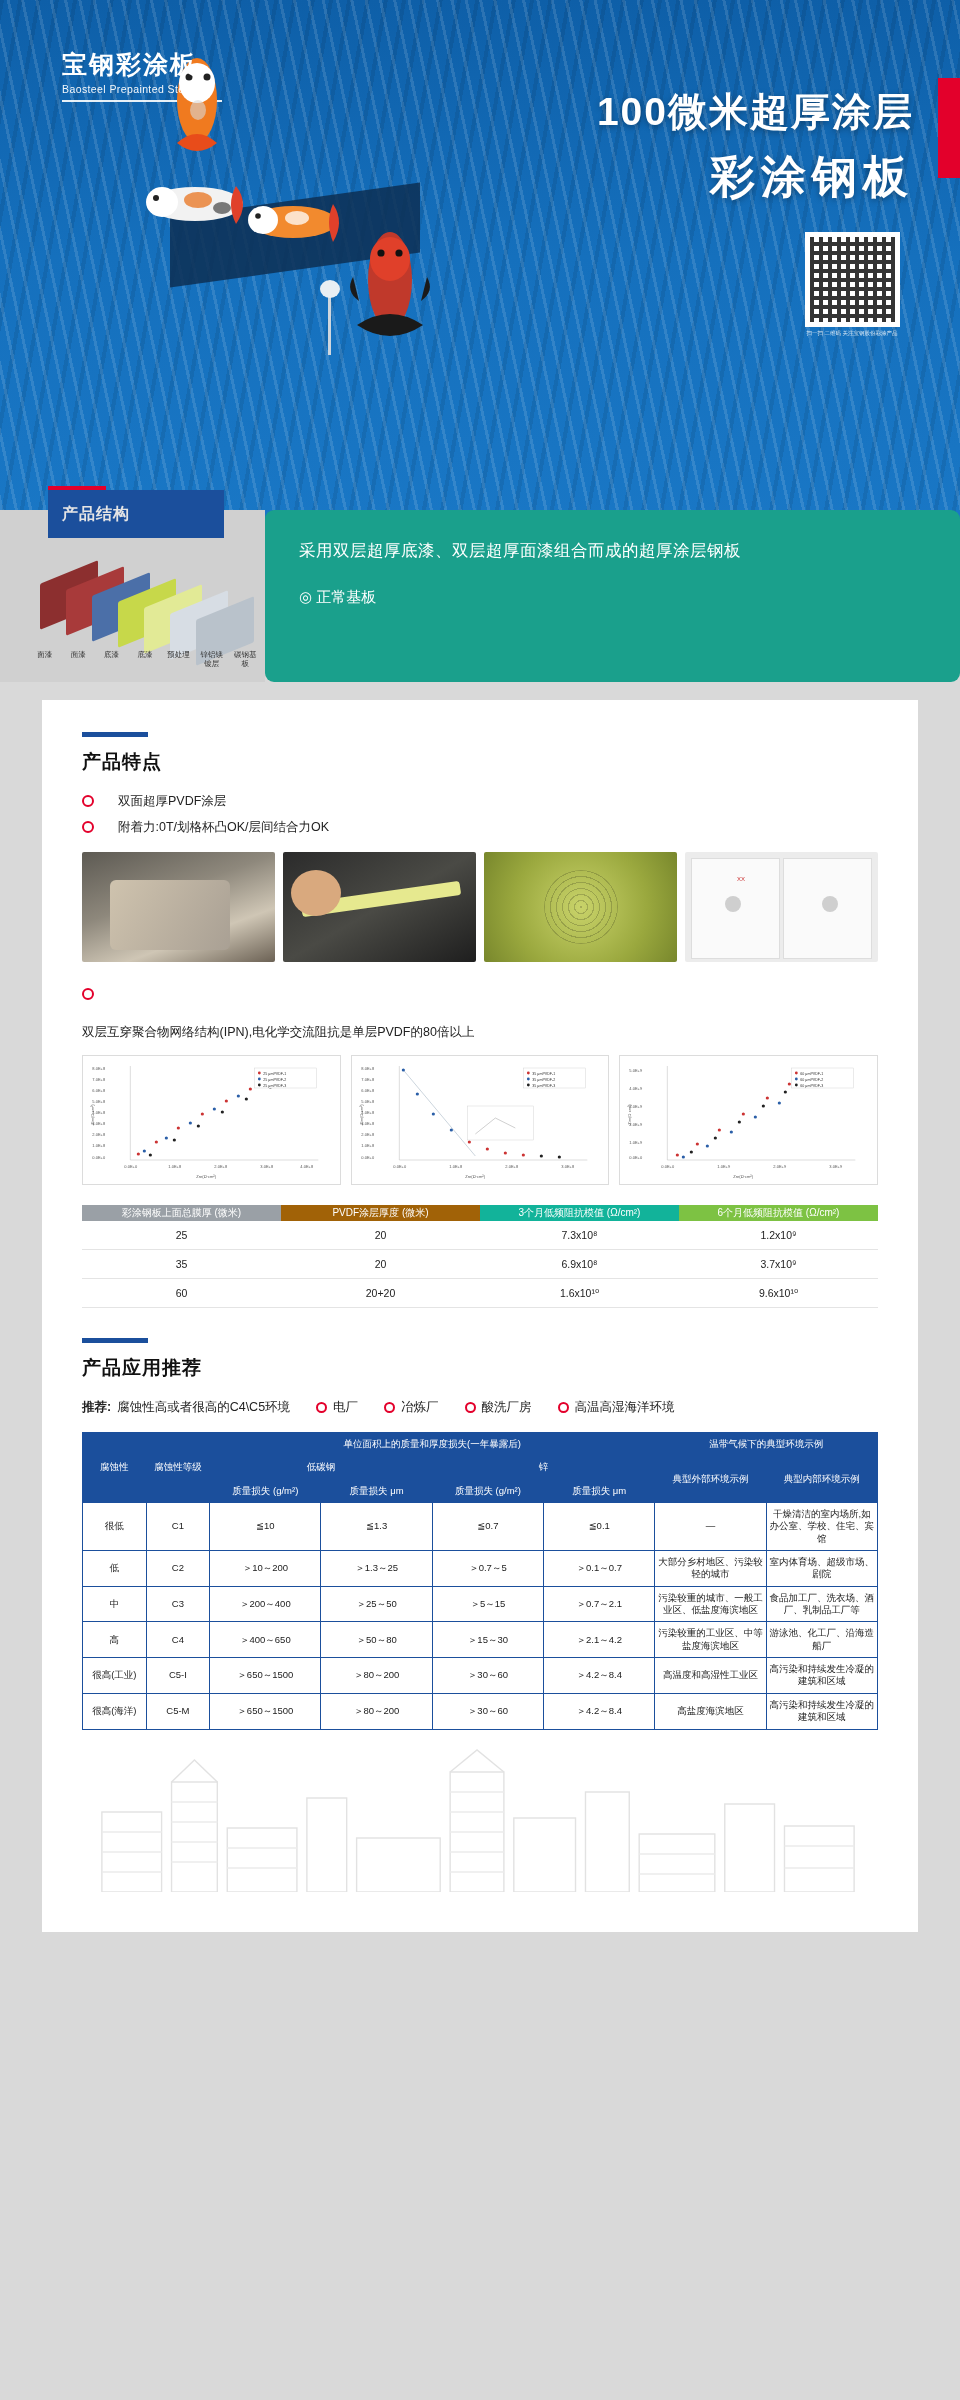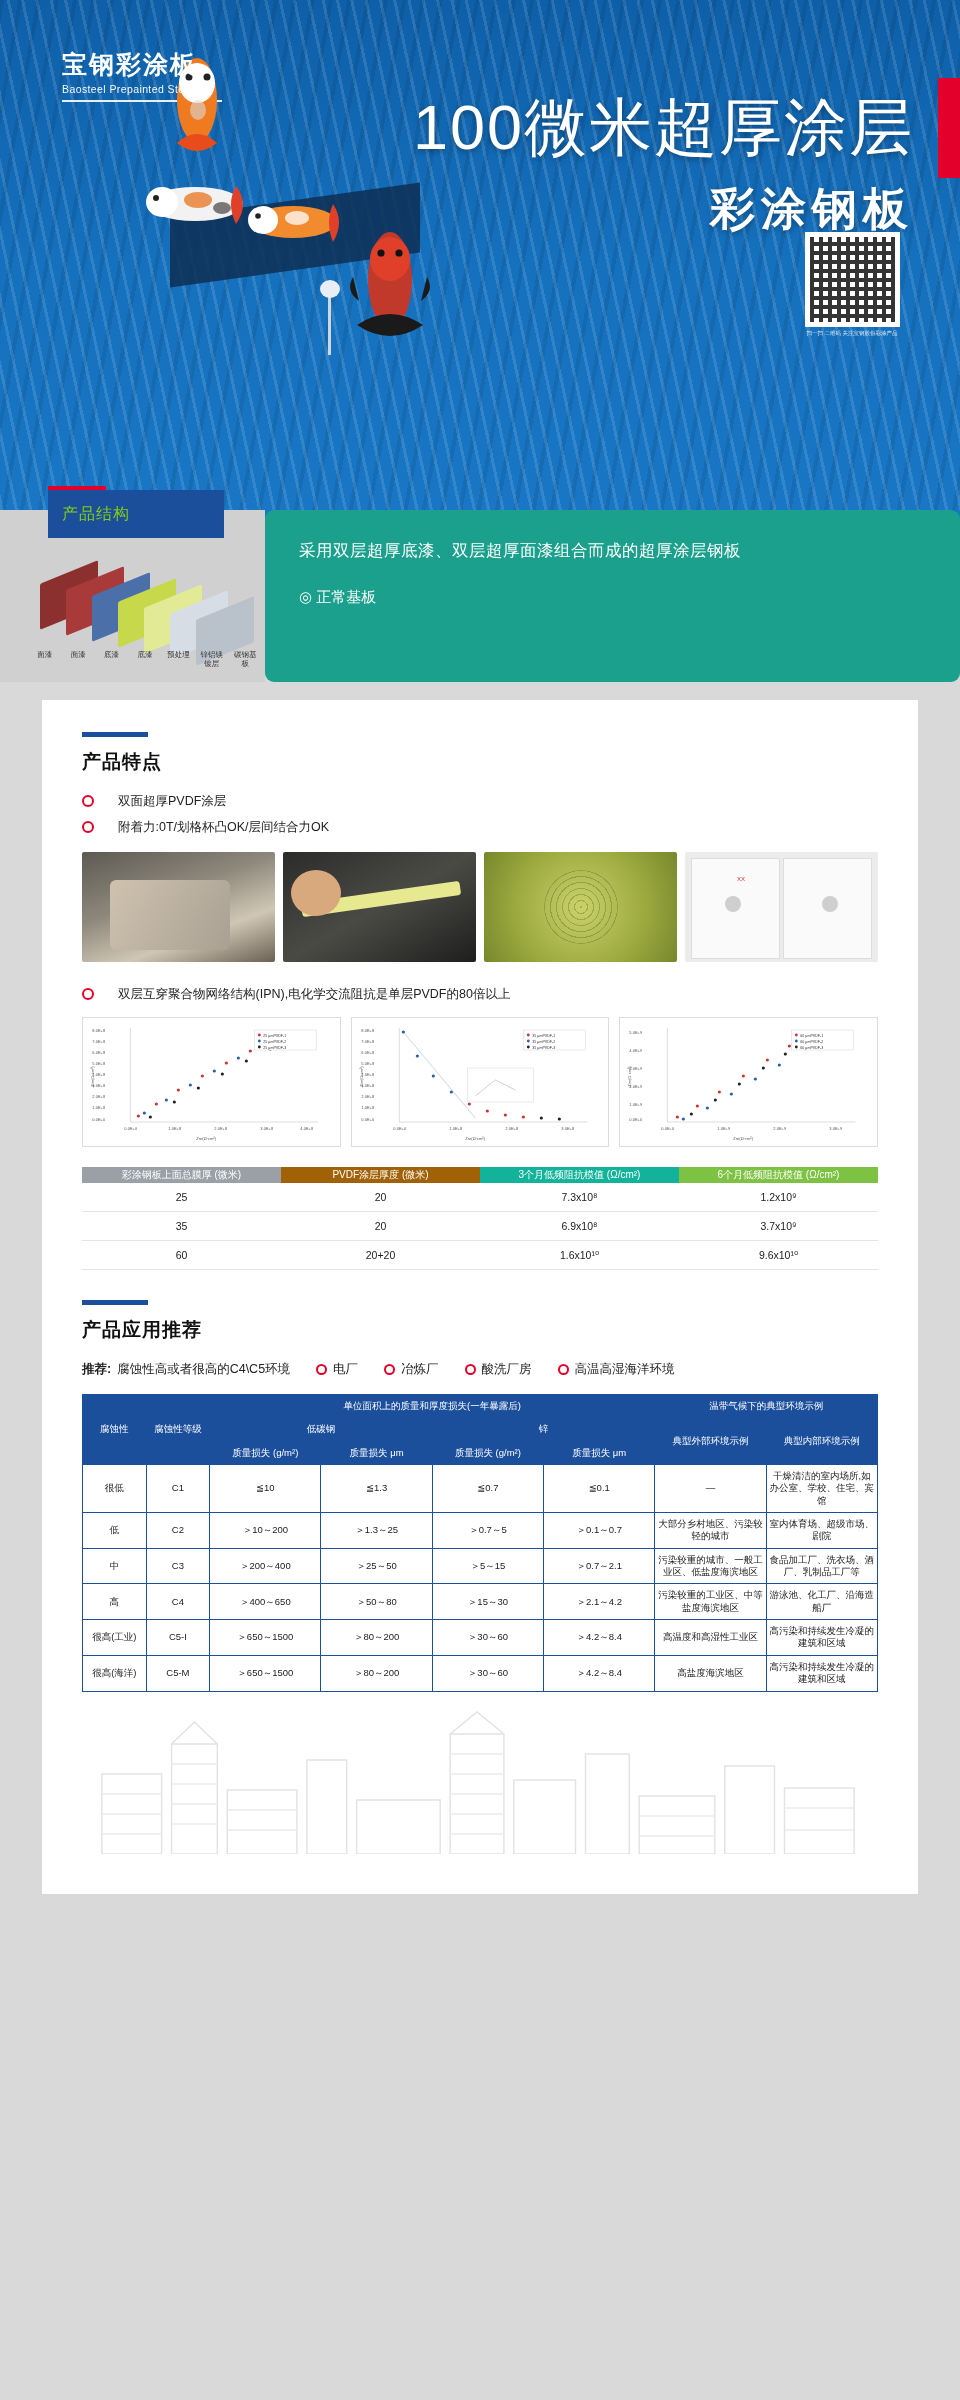--- a/index.html
+++ b/index.html
@@ -32,21 +32,21 @@
     background:#0d2f54; transform: skewY(-8deg); opacity:.85;
   }
   .brand { position:absolute; left:62px; top:48px; color:#fff; z-index:5;}
   .brand .cn { font-size:25px; font-weight:bold; letter-spacing:2px; }
   .brand .en { font-size:10.5px; letter-spacing:.4px; margin-top:2px; opacity:.95;}
   .brand-underline{ position:absolute; left:62px; top:100px; width:160px; height:2px; background:#fff; opacity:.9;}
 
   .hero-title{
     position:absolute; right:46px; top:85px; text-align:right; z-index:6;
   }
-  .hero-title .l1{ font-size:63px; font-weight:normal; color:#fff; letter-spacing:2px; text-shadow:0 2px 6px rgba(0,0,0,.35);}
+  .hero-title .l1{ font-size:39px; font-weight:bold; color:#fff; letter-spacing:2px; text-shadow:0 2px 6px rgba(0,0,0,.35);}
   .hero-title .l2{ font-size:45px; font-weight:bold; color:#fff; letter-spacing:6px; margin-top:8px; text-shadow:0 2px 6px rgba(0,0,0,.35);}
   .red-bar{ position:absolute; right:0px; top:78px; width:22px; height:100px; background:#e3002b; z-index:7;}
 
   .qr {
     position:absolute; right:60px; top:232px; width:95px; height:95px; background:#fff; z-index:8;
     padding:5px;
   }
   .qr-grid{ width:100%; height:100%;
     background-image:
       linear-gradient(90deg,#111 50%, transparent 50%),
@@ -56,21 +56,21 @@
   }
   .qr-caption{ position:absolute; right:52px; top:330px; width:112px; font-size:5.5px; color:#fff; opacity:.85; text-align:center; z-index:8; line-height:1.3;}
 
   .kite { position:absolute; z-index:4; }
 
   
   .struct-wrap{ position:absolute; left:0; top:510px; width:960px; height:172px; display:flex; }
   .struct-left{ width:265px; background:#d0d0d0; position:relative; }
   .struct-left .tab{ position:absolute; left:48px; top:-20px; width:176px; height:48px; background:#1b4f9c;}
   .struct-left .tab-red{ position:absolute; left:48px; top:-24px; width:58px; height:5px; background:#e3002b;}
-  .struct-left .tab span{ color:#84cc16; font-size:16px; font-weight:normal; line-height:48px; padding-left:14px; letter-spacing:1px;}
+  .struct-left .tab span{ color:#e5e5e5; font-size:16px; font-weight:bold; line-height:48px; padding-left:14px; letter-spacing:1px;}
   .layers{ position:absolute; left:40px; top:48px; width:210px; height:80px; }
   .layer{ position:absolute; height:46px; width:58px; transform: skewY(-22deg); border-radius:2px;}
   .layer-labels{ position:absolute; left:30px; top:140px; width:230px; display:flex; gap:4px; font-size:7.5px; color:#333; }
   .layer-labels span{ width:36px; text-align:center; line-height:1.25;}
 
   .struct-right{ flex:1; background:#1aa08c; color:#fff; padding:26px 34px 0 34px;border-radius:9px;}
   .struct-right .lead{ font-size:16.5px; line-height:1.75; letter-spacing:.5px;}
   .struct-right ul{ margin-top:18px; list-style:none;}
   .struct-right li{ font-size:15px; line-height:1.9;}
 
@@ -244,21 +244,21 @@
       </div>
       <div class="photo" style="background:#ececec;">
         <div style="position:absolute;left:6px;top:6px;width:46%;height:92%;background:#fafafa;border:1px solid #ddd;"></div>
         <div style="position:absolute;right:6px;top:6px;width:46%;height:92%;background:#fafafa;border:1px solid #ddd;"></div>
         <div style="position:absolute;left:40px;top:44px;width:16px;height:16px;border-radius:50%;background:#cfcfcf;"></div>
         <div style="position:absolute;right:40px;top:44px;width:16px;height:16px;border-radius:50%;background:#cfcfcf;"></div>
         <div style="position:absolute;left:52px;top:24px;font-size:6px;color:#c33;">XX</div>
       </div>
     </div>
 
-    <div class="bullet" style="margin-bottom:14px;">
+    <div class="bullet" style="margin-bottom:14px;flex-direction:column;">
       <span class="dot"></span>
       <span>双层互穿聚合物网络结构(IPN),电化学交流阻抗是单层PVDF的80倍以上</span>
     </div>
 
     <div class="charts">
       <div class="chart">
         <svg width="100%" height="130" viewBox="0 0 250 130">
           <g stroke="#bbb" stroke-width=".5" fill="none">
             <line x1="44" y1="10" x2="44" y2="104"></line>
               <line x1="44" y1="104" x2="232" y2="104"></line>

